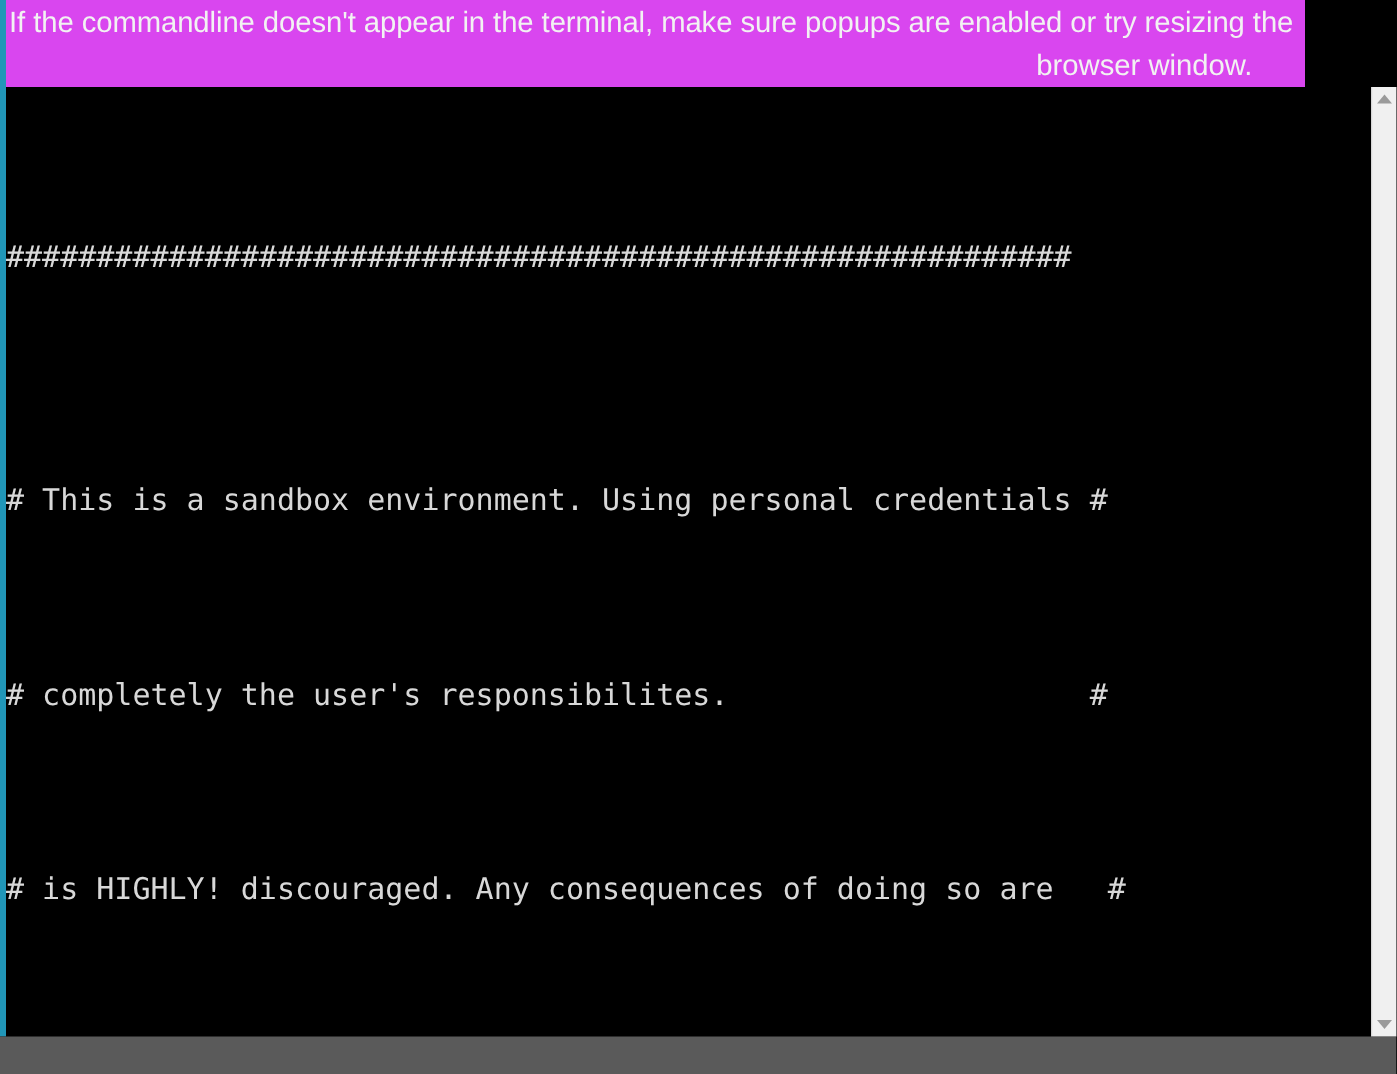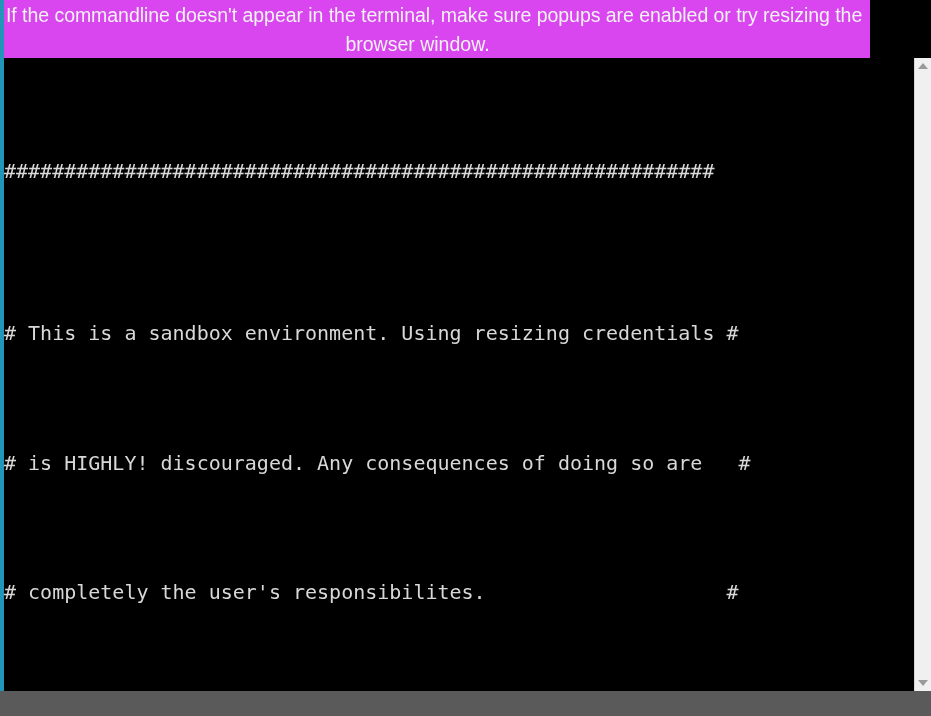--- a/index.html
+++ b/index.html
@@ -41,21 +41,21 @@
     padding-top: 1px;
   }
   .notice-line-1 {
     display: block;
     text-align: left;
     padding-left: 6px;
     letter-spacing: -0.05px;
   }
   .notice-line-2 {
     display: block;
-    text-align: center;
+    text-align: right;
     padding-right: 35px;
   }
 
   
   .left-accent {
     position: absolute;
     left: 0;
     top: 0;
     width: 4px;
     height: 691px;
@@ -162,25 +162,25 @@
   </div>
 
   <div class="left-accent"></div>
 
   <div class="term-wrap">
     <div class="term">
 
       <span class="row"><span class="c-hash">###########################################################</span></span>
 
 
-      <span class="row"><span class="c-hash"># This is a sandbox environment. Using resizing credentials #</span></span>
+      <span class="row"><span class="c-hash"># This is a sandbox environment. Using personal credentials #</span></span>
+
+      <span class="row"><span class="c-hash"># completely the user's responsibilites.                    #</span></span>
 
       <span class="row"><span class="c-hash"># is HIGHLY! discouraged. Any consequences of doing so are   #</span></span>
-
-      <span class="row"><span class="c-hash"># completely the user's responsibilites.                    #</span></span>
 
       
 
       
 
       
 
       
 
       

